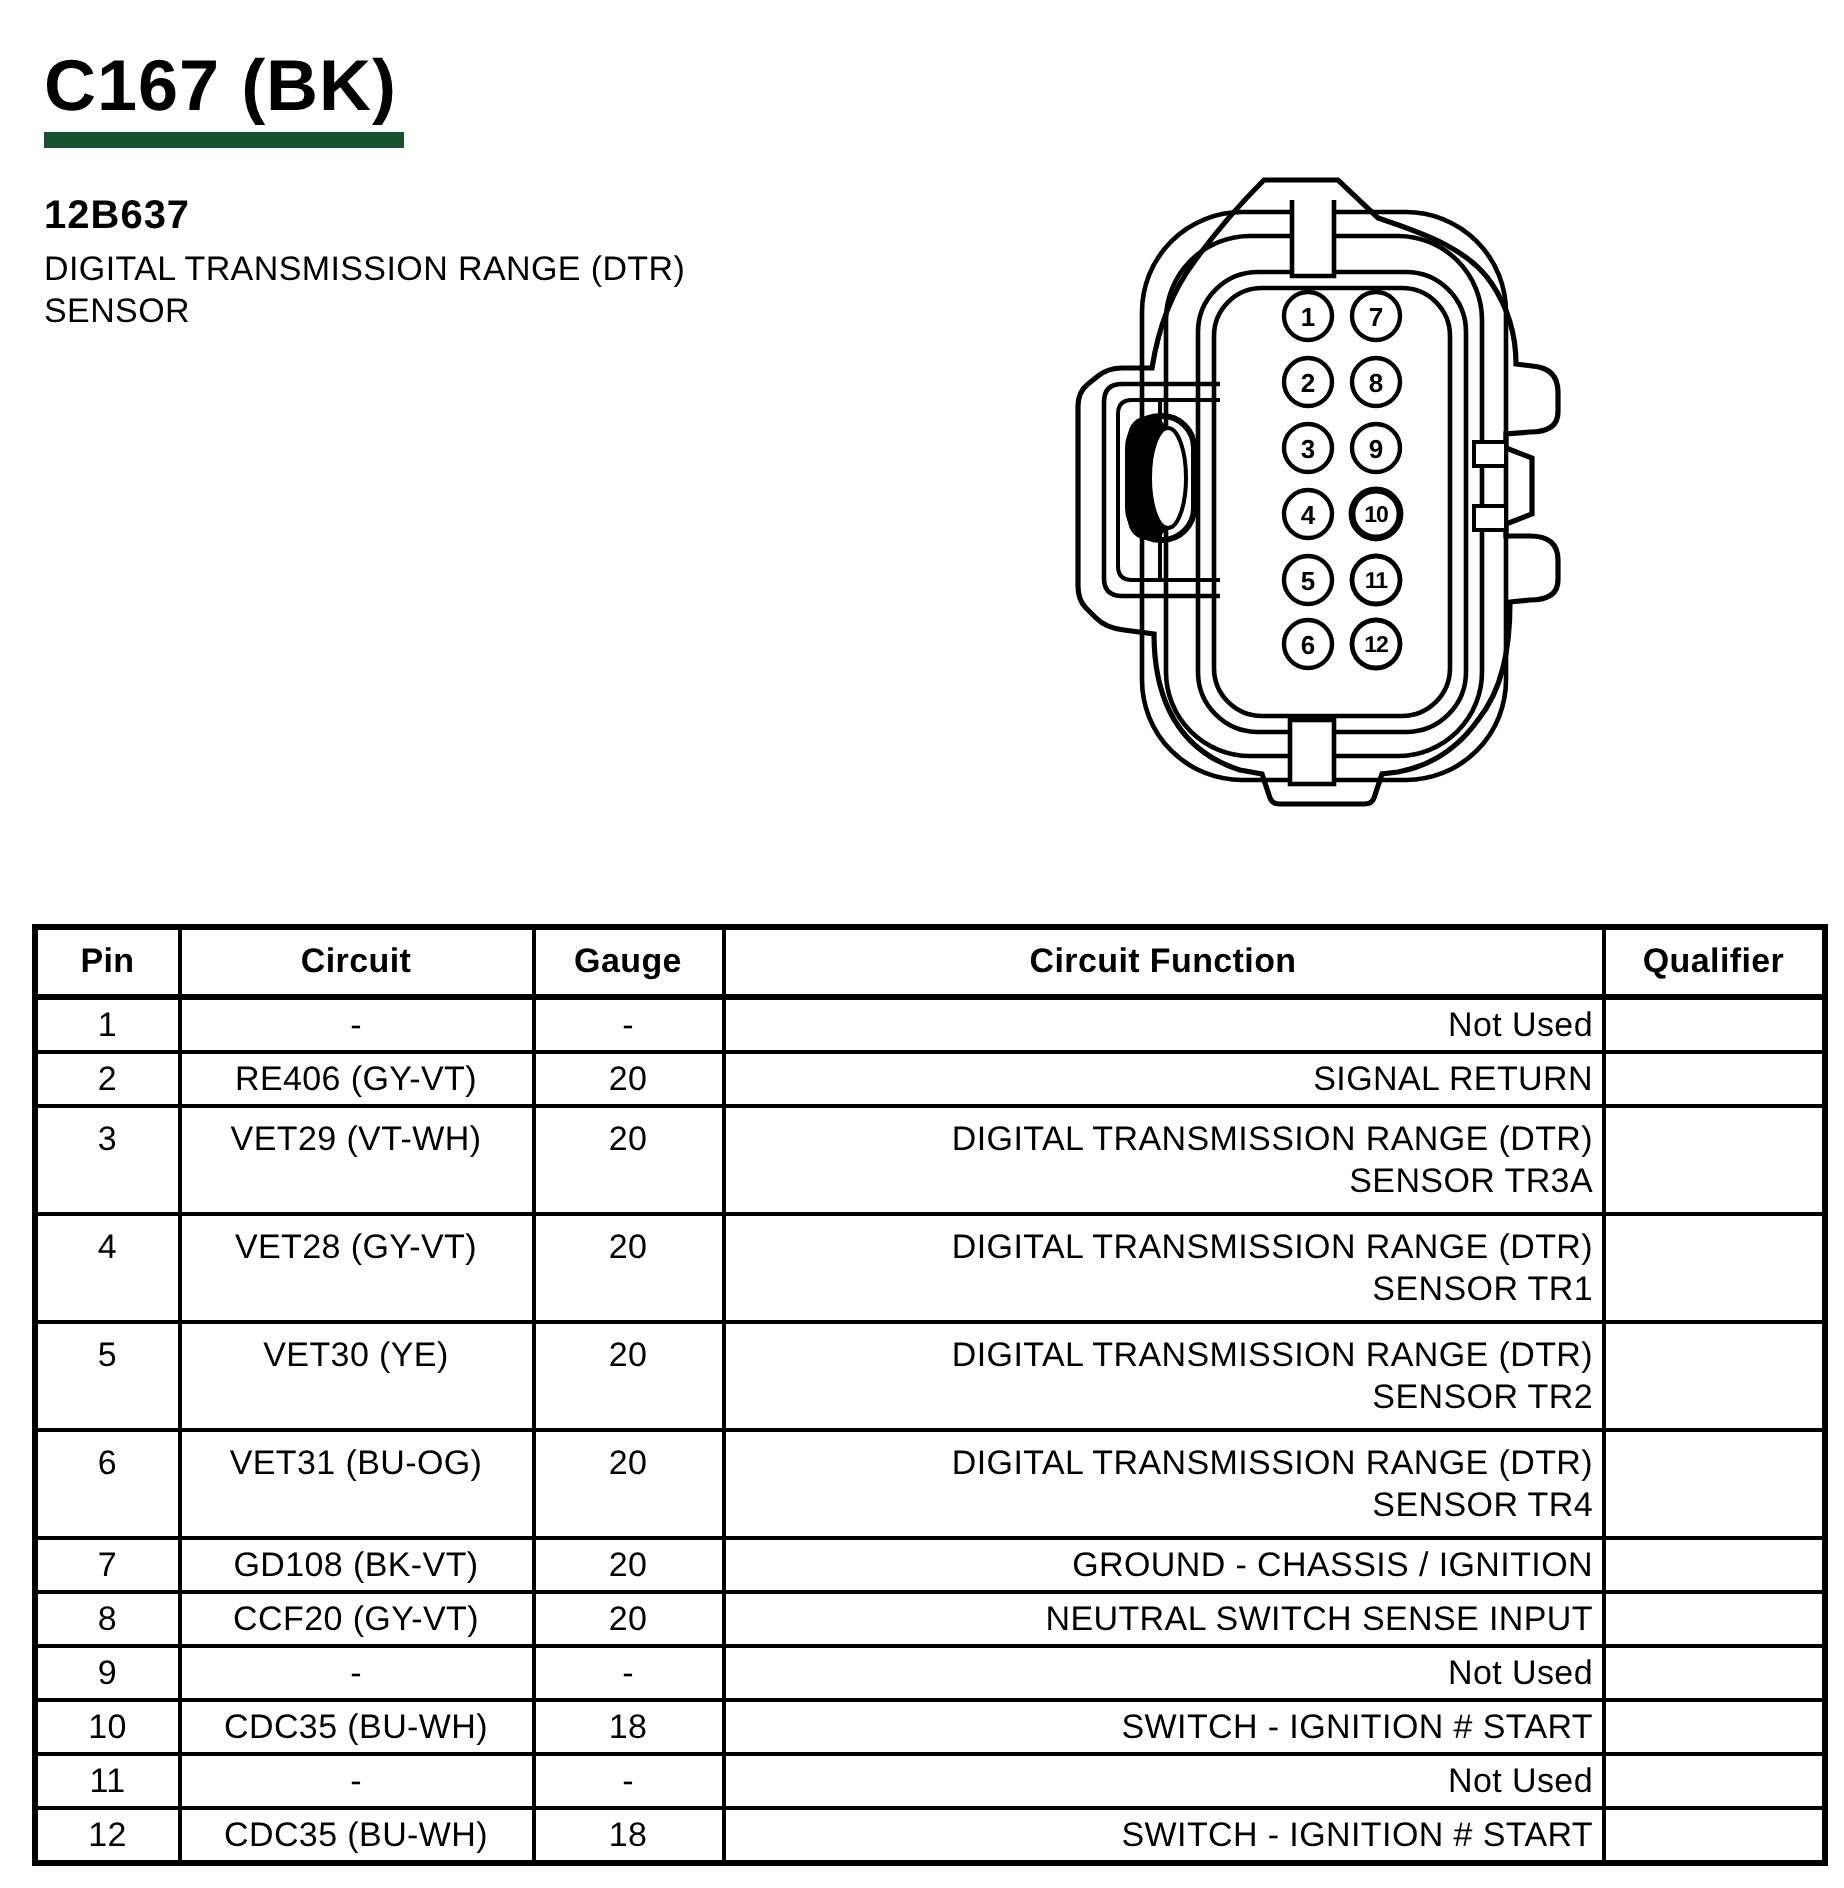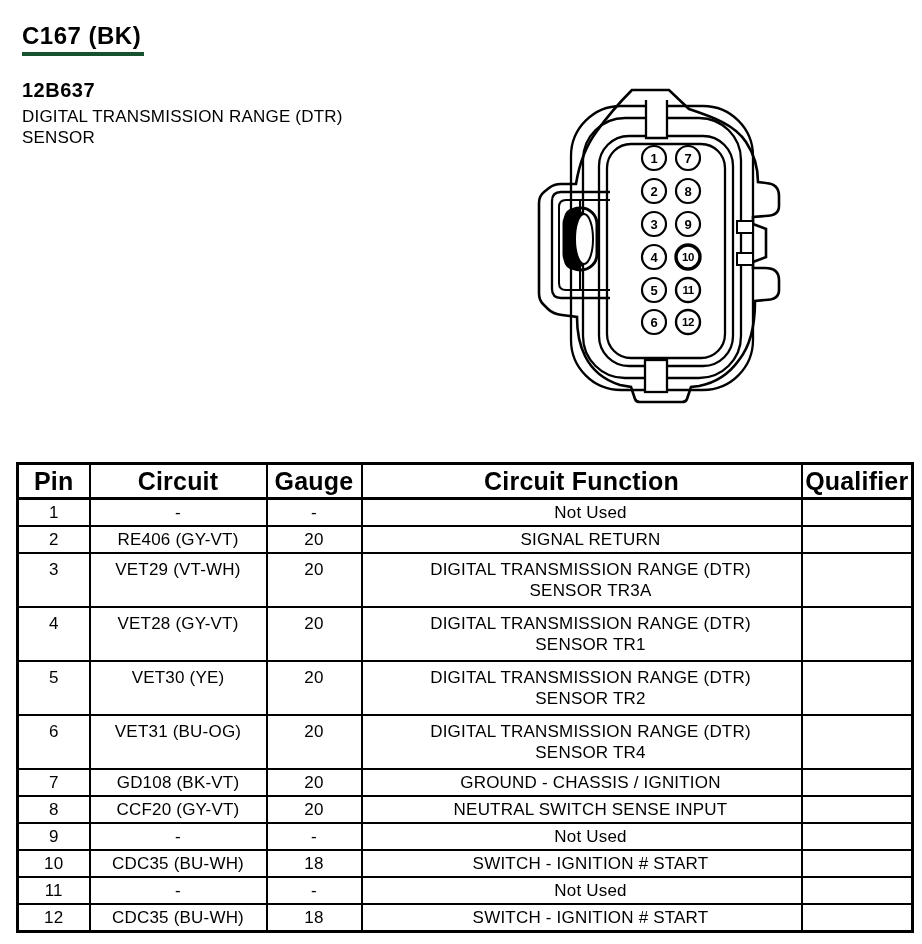--- a/index.html
+++ b/index.html
@@ -8,23 +8,23 @@
     background: #ffffff;
     color: #000000;
     font-family: "Liberation Sans", sans-serif;
     position: relative;
     overflow: hidden;
   }
 
   
   .header-block { position: absolute; left: 22px; top: 22px; }
   .connector-id {
-    font-size: 24px; font-weight: bold; letter-spacing: 0.5px;
+    font-size: 36px; font-weight: bold; letter-spacing: 0.5px;
     margin: 0; display: inline-block;
-    border-bottom: 4px solid #14532d; padding-bottom: 2px; padding-right: 3px;
+    border-bottom: 8px solid #14532d; padding-bottom: 2px; padding-right: 3px;
   }
   .part-number {
     font-size: 20px; font-weight: bold; letter-spacing: 0.5px;
     margin: 23px 0 0 0;
   }
   .description {
     font-size: 17px; line-height: 21px; margin-top: 4px;
     white-space: pre-line; letter-spacing: 0.2px;
   }
 
@@ -36,30 +36,30 @@
   .pn2 { font-size: 11.5px; letter-spacing: -0.5px; }
 
   
   .pin-table {
     position: absolute; left: 16px; top: 462px;
     width: 895px; border-collapse: collapse; table-layout: fixed;
     border: 3px solid #000;
   }
   .pin-table th {
     border: 2px solid #000; border-bottom: 3px solid #000;
-    font-size: 25px; font-weight: bold; height: 30px; padding: 1px 2px;
+    font-size: 17px; font-weight: bold; height: 30px; padding: 1px 2px;
     letter-spacing: 0.2px;
   }
   .pin-table td {
     border: 2px solid #000;
     font-size: 17px; line-height: 21px; padding: 2px 4px;
     text-align: center; letter-spacing: 0.2px;
     overflow: hidden;
   }
-  .pin-table td.fn { text-align: center; white-space: pre-line; padding-left: 22px; }
+  .pin-table td.fn { text-align: right; white-space: pre-line; padding-left: 22px; }
   .pin-table tr.double td { padding-top: 5px; padding-bottom: 5px; vertical-align: top; }
 </style>
 </head>
 <body>
 
 <div class="header-block">
   <h1 class="connector-id">C167 (BK)</h1>
   <h2 class="part-number">12B637</h2>
   <div class="description">DIGITAL TRANSMISSION RANGE (DTR)
 SENSOR</div>

